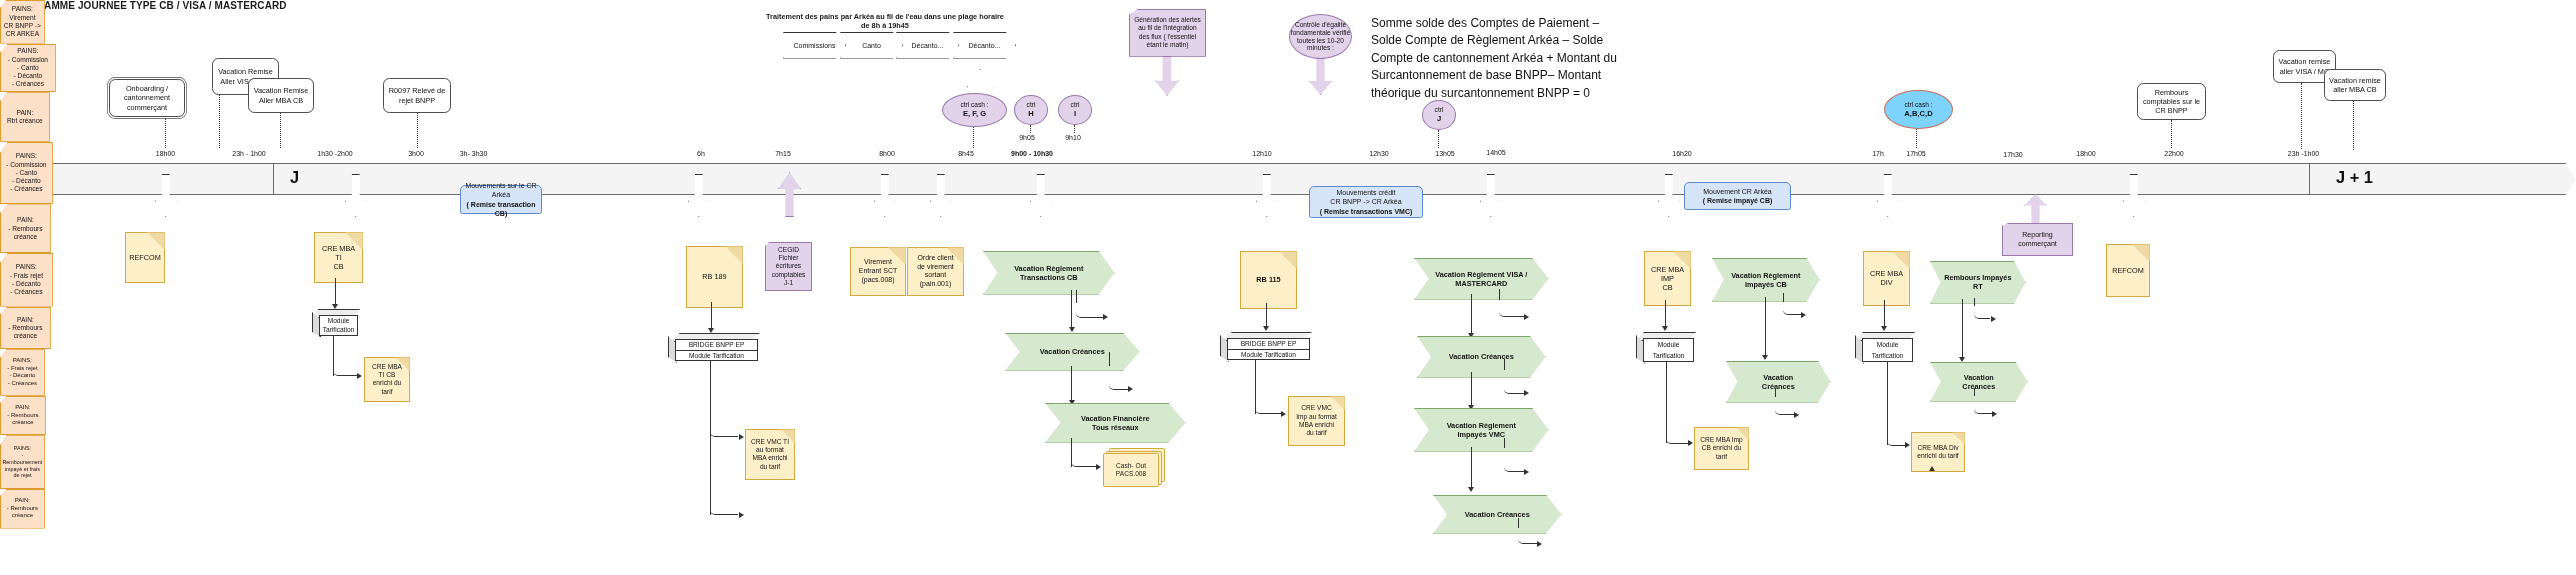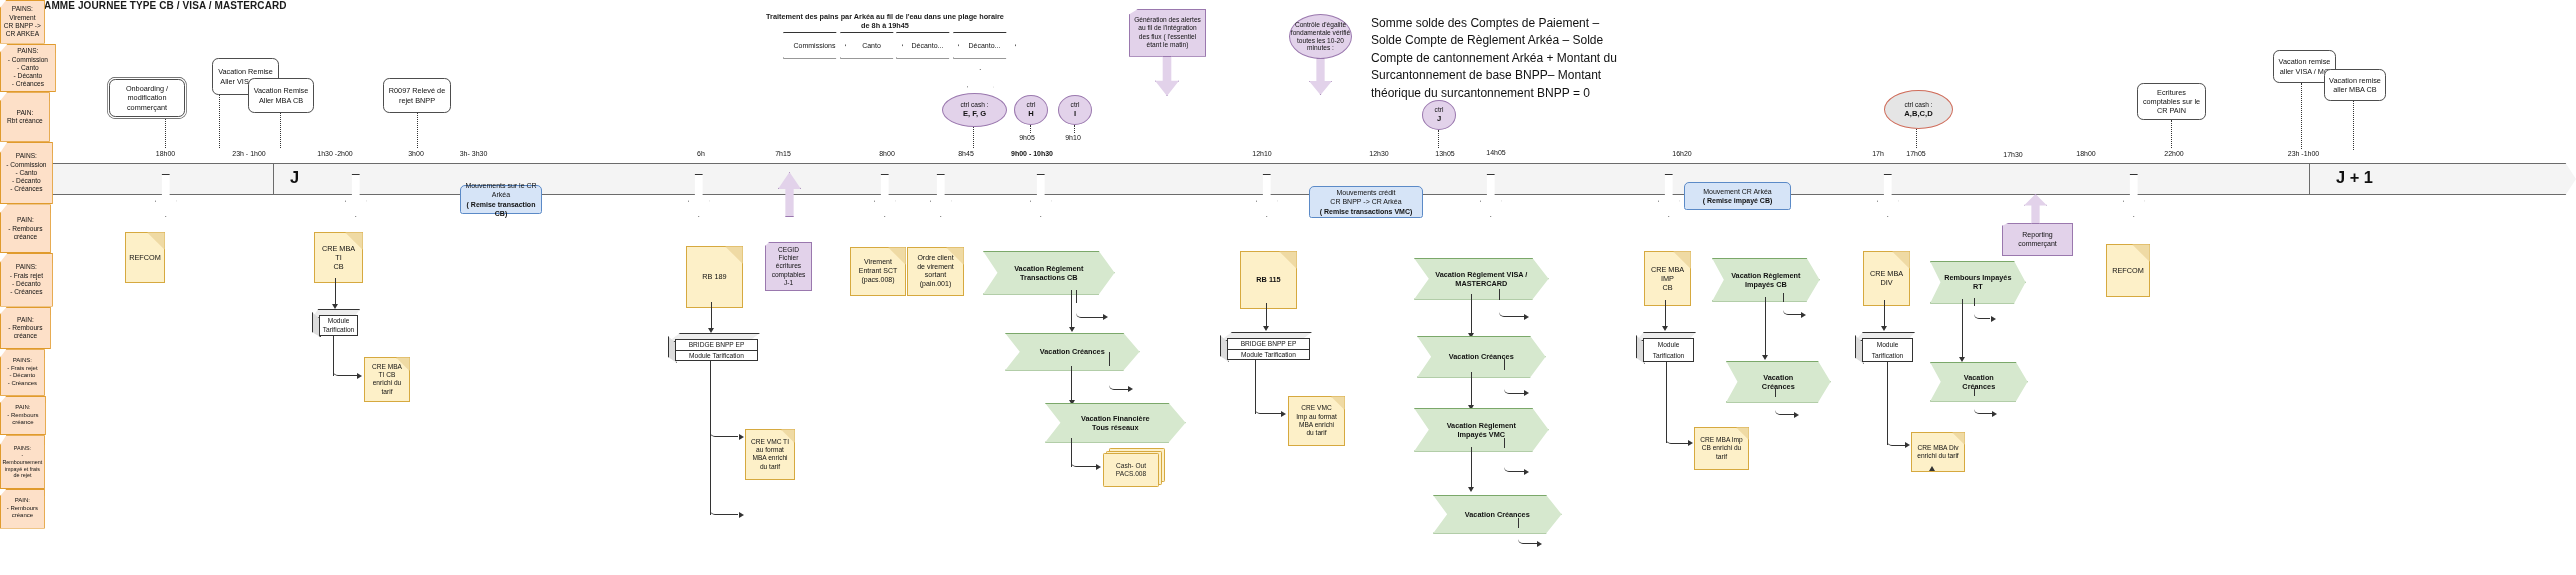--- a/index.html
+++ b/index.html
@@ -29,21 +29,21 @@
         padding:1.9px 2.5px;color:#111;}
   .rbox.dbl{box-shadow:0 0 0 1.3px #fff, 0 0 0 1.9px #4d4d4d;}
 
   
   .chev{background:#fff;border:0.6px solid #333;font-size:7px;color:#111;
         clip-path:polygon(0 0, 84% 0, 100% 50%, 84% 100%, 0 100%, 14% 50%);}
 
   
   .ell{border-radius:50%;font-size:6.6px;line-height:1.2;color:#111;}
   .ell.pur{background:#e2d2ea;border:0.6px solid #9a78ae;}
-  .ell.red{background:#e5e5e5;border:0.6px solid #cf6c5a;}
+  .ell.red{background:#7dd3fc;border:0.6px solid #cf6c5a;}
   .ell b{font-size:7.6px;}
 
   
   .pcall{background:#e2d2ea;border:0.6px solid #9a78ae;font-size:6.6px;line-height:1.3;color:#111;
          padding:1.9px 2.5px;clip-path:polygon(0 12%,12% 0,100% 0,100% 100%,0 100%);}
   .pcall2{background:#e2d2ea;border:0.6px solid #9a78ae;font-size:7px;line-height:1.25;color:#111;
           padding:1.9px 2.5px;clip-path:polygon(0 8%,9% 0,100% 0,100% 100%,0 100%);}
 
   
   .bcall{background:#d6e4f7;border:0.6px solid #5b8ac7;border-radius:5px 5px 2.5px 2.5px;
@@ -132,41 +132,41 @@
   <div class="abs tick ctr" style="left:1474px;top:149px;width:44px;">14h05</div>
   <div class="abs tick ctr" style="left:1660px;top:150px;width:44px;">16h20</div>
   <div class="abs tick ctr" style="left:1862px;top:150px;width:32px;">17h</div>
   <div class="abs tick ctr" style="left:1894px;top:150px;width:44px;">17h05</div>
   <div class="abs tick ctr" style="left:1988px;top:151px;width:50px;">17h30</div>
   <div class="abs tick ctr" style="left:2064px;top:150px;width:44px;">18h00</div>
   <div class="abs tick ctr" style="left:2152px;top:150px;width:44px;">22h00</div>
   <div class="abs tick ctr" style="left:2272px;top:150px;width:63px;">23h -1h00</div>
 
   <div class="abs rbox dbl ctr" style="left:109px;top:79px;width:76px;height:38px;">
-    <span>Onboarding / modification commerçant</span>
+    <span>Onboarding / cantonnement commerçant</span>
     </div>
   <div class="abs leader" style="left:165px;top:119px;height:29px;"></div>
 
   <div class="abs rbox ctr" style="left:212px;top:58px;width:67px;height:37px;">
     <span>Vacation Remise Aller VISA / MC</span>
     </div>
   <div class="abs leader" style="left:219px;top:95px;height:53px;"></div>
 
   <div class="abs rbox ctr" style="left:248px;top:78px;width:66px;height:35px;">
     <span>Vacation Remise Aller MBA CB</span>
     </div>
   <div class="abs leader" style="left:280px;top:113px;height:35px;"></div>
 
   <div class="abs rbox ctr" style="left:383px;top:78px;width:68px;height:35px;">
     <span>R0097 Relevé de rejet BNPP</span>
     </div>
   <div class="abs leader" style="left:417px;top:113px;height:35px;"></div>
 
   <div class="abs rbox ctr" style="left:2137px;top:83px;width:69px;height:37px;">
-    <span>Ecritures comptables sur le CR PAIN</span>
+    <span>Rembours comptables sur le CR BNPP</span>
     </div>
   <div class="abs leader" style="left:2171px;top:120px;height:28px;"></div>
 
   <div class="abs rbox ctr" style="left:2273px;top:50px;width:63px;height:33px;">
     <span>Vacation remise aller VISA / MC</span>
     </div>
   <div class="abs leader" style="left:2301px;top:83px;height:66px;"></div>
 
   <div class="abs rbox ctr" style="left:2324px;top:69px;width:62px;height:32px;">
     <span>Vacation remise aller MBA CB</span>

